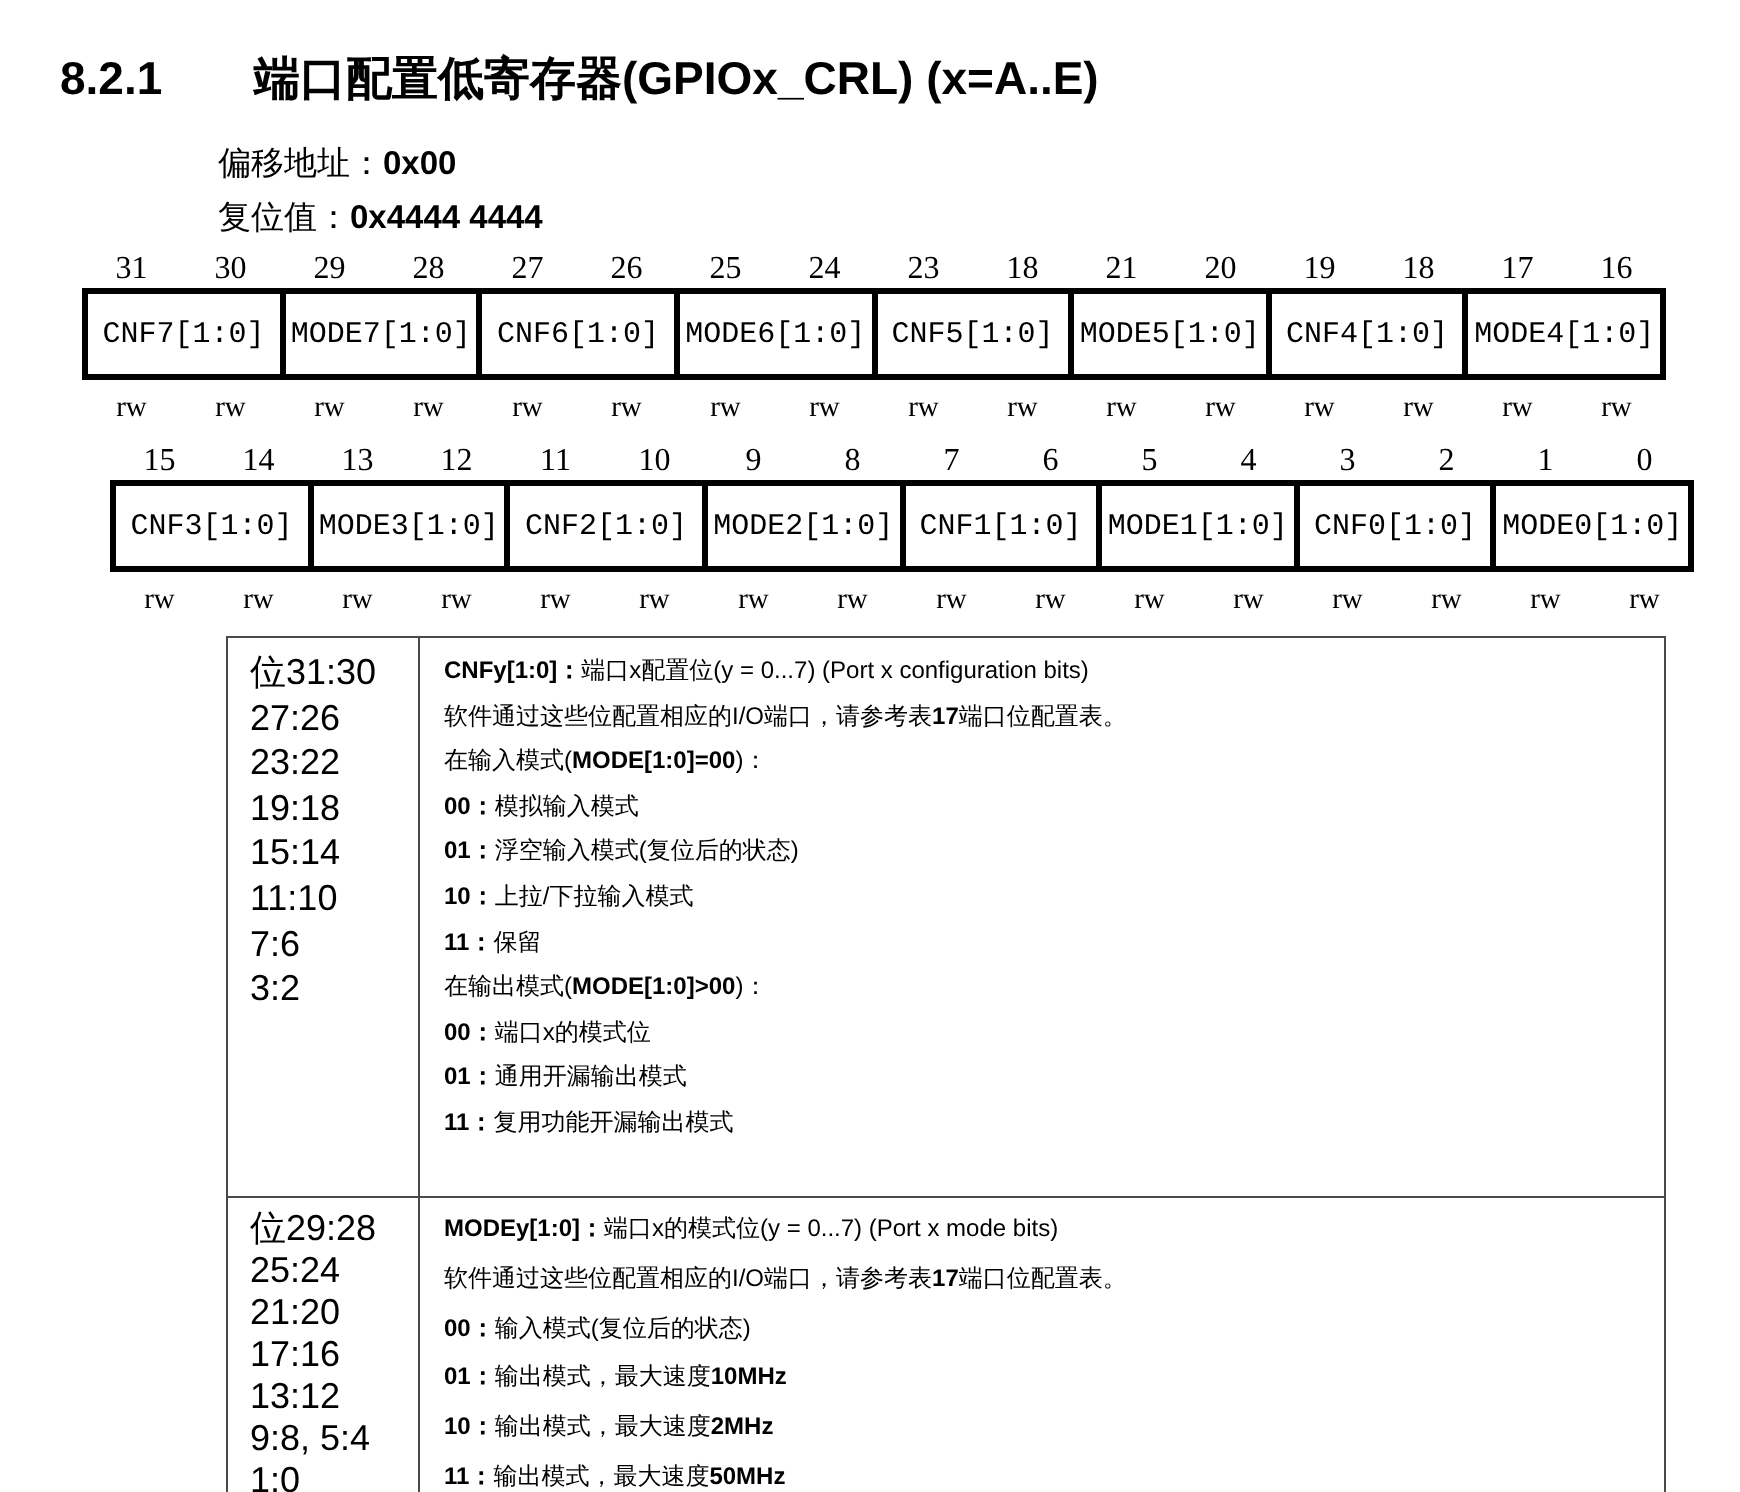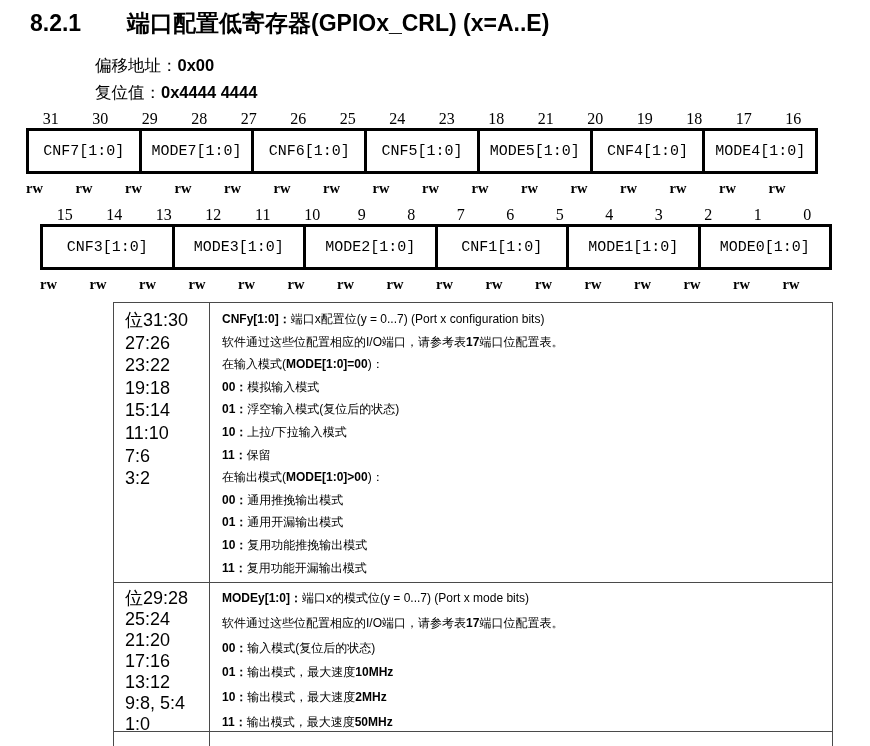--- a/index.html
+++ b/index.html
@@ -1,43 +1,43 @@
 <!DOCTYPE html>
 <html><head>
 <meta charset="utf-8">
 <style>
   html,body{margin:0;padding:0;}
   body{
     width:870px;height:746px;background:#ffffff;color:#000;
     font-family:"Liberation Sans",sans-serif;position:relative;overflow:hidden;
   }
-  .abs{position:absolute;}
+  .abs{position:absolute;margin-top:16px;}
 
   
   .title{left:30px;top:8px;font-size:23px;font-weight:bold;white-space:nowrap;}
   .secnum{display:inline-block;width:97px;}
 
   
-  .info{left:95px;top:55px;font-size:16.5px;}
+  .info{left:109px;top:55px;font-size:16.5px;}
   .infoline{height:27px;line-height:21px;white-space:nowrap;}
   .ilabel{font-family:"Liberation Serif",serif;}
   .ivalue{font-weight:bold;}
 
   
-  .reggroup{left:26px;width:792px;}
+  .reggroup{left:41px;width:792px;}
   .bits{display:flex;height:17px;font-family:"Liberation Serif",serif;font-size:16px;}
   .bitnum{flex:1;text-align:center;line-height:17px;}
   .cells{display:flex;border:3px solid #000;height:40px;margin-top:1px;background:#fff;}
   .fieldcell{
     flex:1;border-left:3px solid #000;display:flex;align-items:center;justify-content:center;
     font-family:"Liberation Mono","DejaVu Sans Mono",monospace;font-size:15px;white-space:nowrap;
   }
   .fieldcell:first-child{border-left:none;text-align:center;}
   .access{display:flex;height:16px;margin-top:6px;font-family:"Liberation Serif",serif;font-size:14.5px;}
-  .acc{flex:1;line-height:16px;font-weight:bold;}
+  .acc{flex:1;text-align:center;line-height:16px;}
 
   
   .desc{
     left:113px;top:302px;width:720px;box-sizing:border-box;
     border:1px solid #4a4a4a;border-bottom:none;
   }
   .drow{display:flex;box-sizing:border-box;border-bottom:1px solid #4a4a4a;}
   .dleft{
     width:96px;box-sizing:border-box;border-right:1px solid #4a4a4a;
     padding:6px 0 0 11px;font-size:18px;
@@ -86,20 +86,21 @@
       <div class="bitnum">20</div>
       <div class="bitnum">19</div>
       <div class="bitnum">18</div>
       <div class="bitnum">17</div>
       <div class="bitnum">16</div>
     </div>
   <div class="cells">
       <div class="fieldcell">CNF7[1:0]</div>
       <div class="fieldcell">MODE7[1:0]</div>
       <div class="fieldcell">CNF6[1:0]</div>
+      <div class="fieldcell">MODE6[1:0]</div>
       <div class="fieldcell">CNF5[1:0]</div>
       <div class="fieldcell">MODE5[1:0]</div>
       <div class="fieldcell">CNF4[1:0]</div>
       <div class="fieldcell">MODE4[1:0]</div>
     </div>
   <div class="access">
       <div class="acc">rw</div>
       <div class="acc">rw</div>
       <div class="acc">rw</div>
       <div class="acc">rw</div>
@@ -133,23 +134,25 @@
       <div class="bitnum">5</div>
       <div class="bitnum">4</div>
       <div class="bitnum">3</div>
       <div class="bitnum">2</div>
       <div class="bitnum">1</div>
       <div class="bitnum">0</div>
     </div>
   <div class="cells">
       <div class="fieldcell">CNF3[1:0]</div>
       <div class="fieldcell">MODE3[1:0]</div>
+      <div class="fieldcell">CNF2[1:0]</div>
       <div class="fieldcell">MODE2[1:0]</div>
       <div class="fieldcell">CNF1[1:0]</div>
       <div class="fieldcell">MODE1[1:0]</div>
+      <div class="fieldcell">CNF0[1:0]</div>
       <div class="fieldcell">MODE0[1:0]</div>
     </div>
   <div class="access">
       <div class="acc">rw</div>
       <div class="acc">rw</div>
       <div class="acc">rw</div>
       <div class="acc">rw</div>
       <div class="acc">rw</div>
       <div class="acc">rw</div>
       <div class="acc">rw</div>
@@ -179,23 +182,22 @@
       </div>
     <div class="dright">
         <div class="dline"><span class="b">CNFy[1:0]：</span><span>端口x配置位(y = 0...7) (Port x configuration bits)</span></div>
         <div class="dline"><span>软件通过这些位配置相应的I/O端口，请参考表</span><span class="b">17</span><span>端口位配置表。</span></div>
         <div class="dline"><span>在输入模式(</span><span class="b">MODE[1:0]=00</span><span>)：</span></div>
         <div class="dline"><span class="b">00：</span><span>模拟输入模式</span></div>
         <div class="dline"><span class="b">01：</span><span>浮空输入模式(复位后的状态)</span></div>
         <div class="dline"><span class="b">10：</span><span>上拉/下拉输入模式</span></div>
         <div class="dline"><span class="b">11：</span><span>保留</span></div>
         <div class="dline"><span>在输出模式(</span><span class="b">MODE[1:0]&gt;00</span><span>)：</span></div>
-        <div class="dline"><span class="b">00：</span><span>通用推挽输出模式</span></div>
+        <div class="dline"><span class="b">00：</span><span>端口x的模式位</span></div>
         <div class="dline"><span class="b">01：</span><span>通用开漏输出模式</span></div>
-        <div class="dline"><span class="b">10：</span><span>复用功能推挽输出模式</span></div>
         <div class="dline"><span class="b">11：</span><span>复用功能开漏输出模式</span></div>
       </div>
   </div>
   <div class="drow r1">
     <div class="dleft">
         <div class="dline">位29:28</div>
         <div class="dline">25:24</div>
         <div class="dline">21:20</div>
         <div class="dline">17:16</div>
         <div class="dline">13:12</div>

